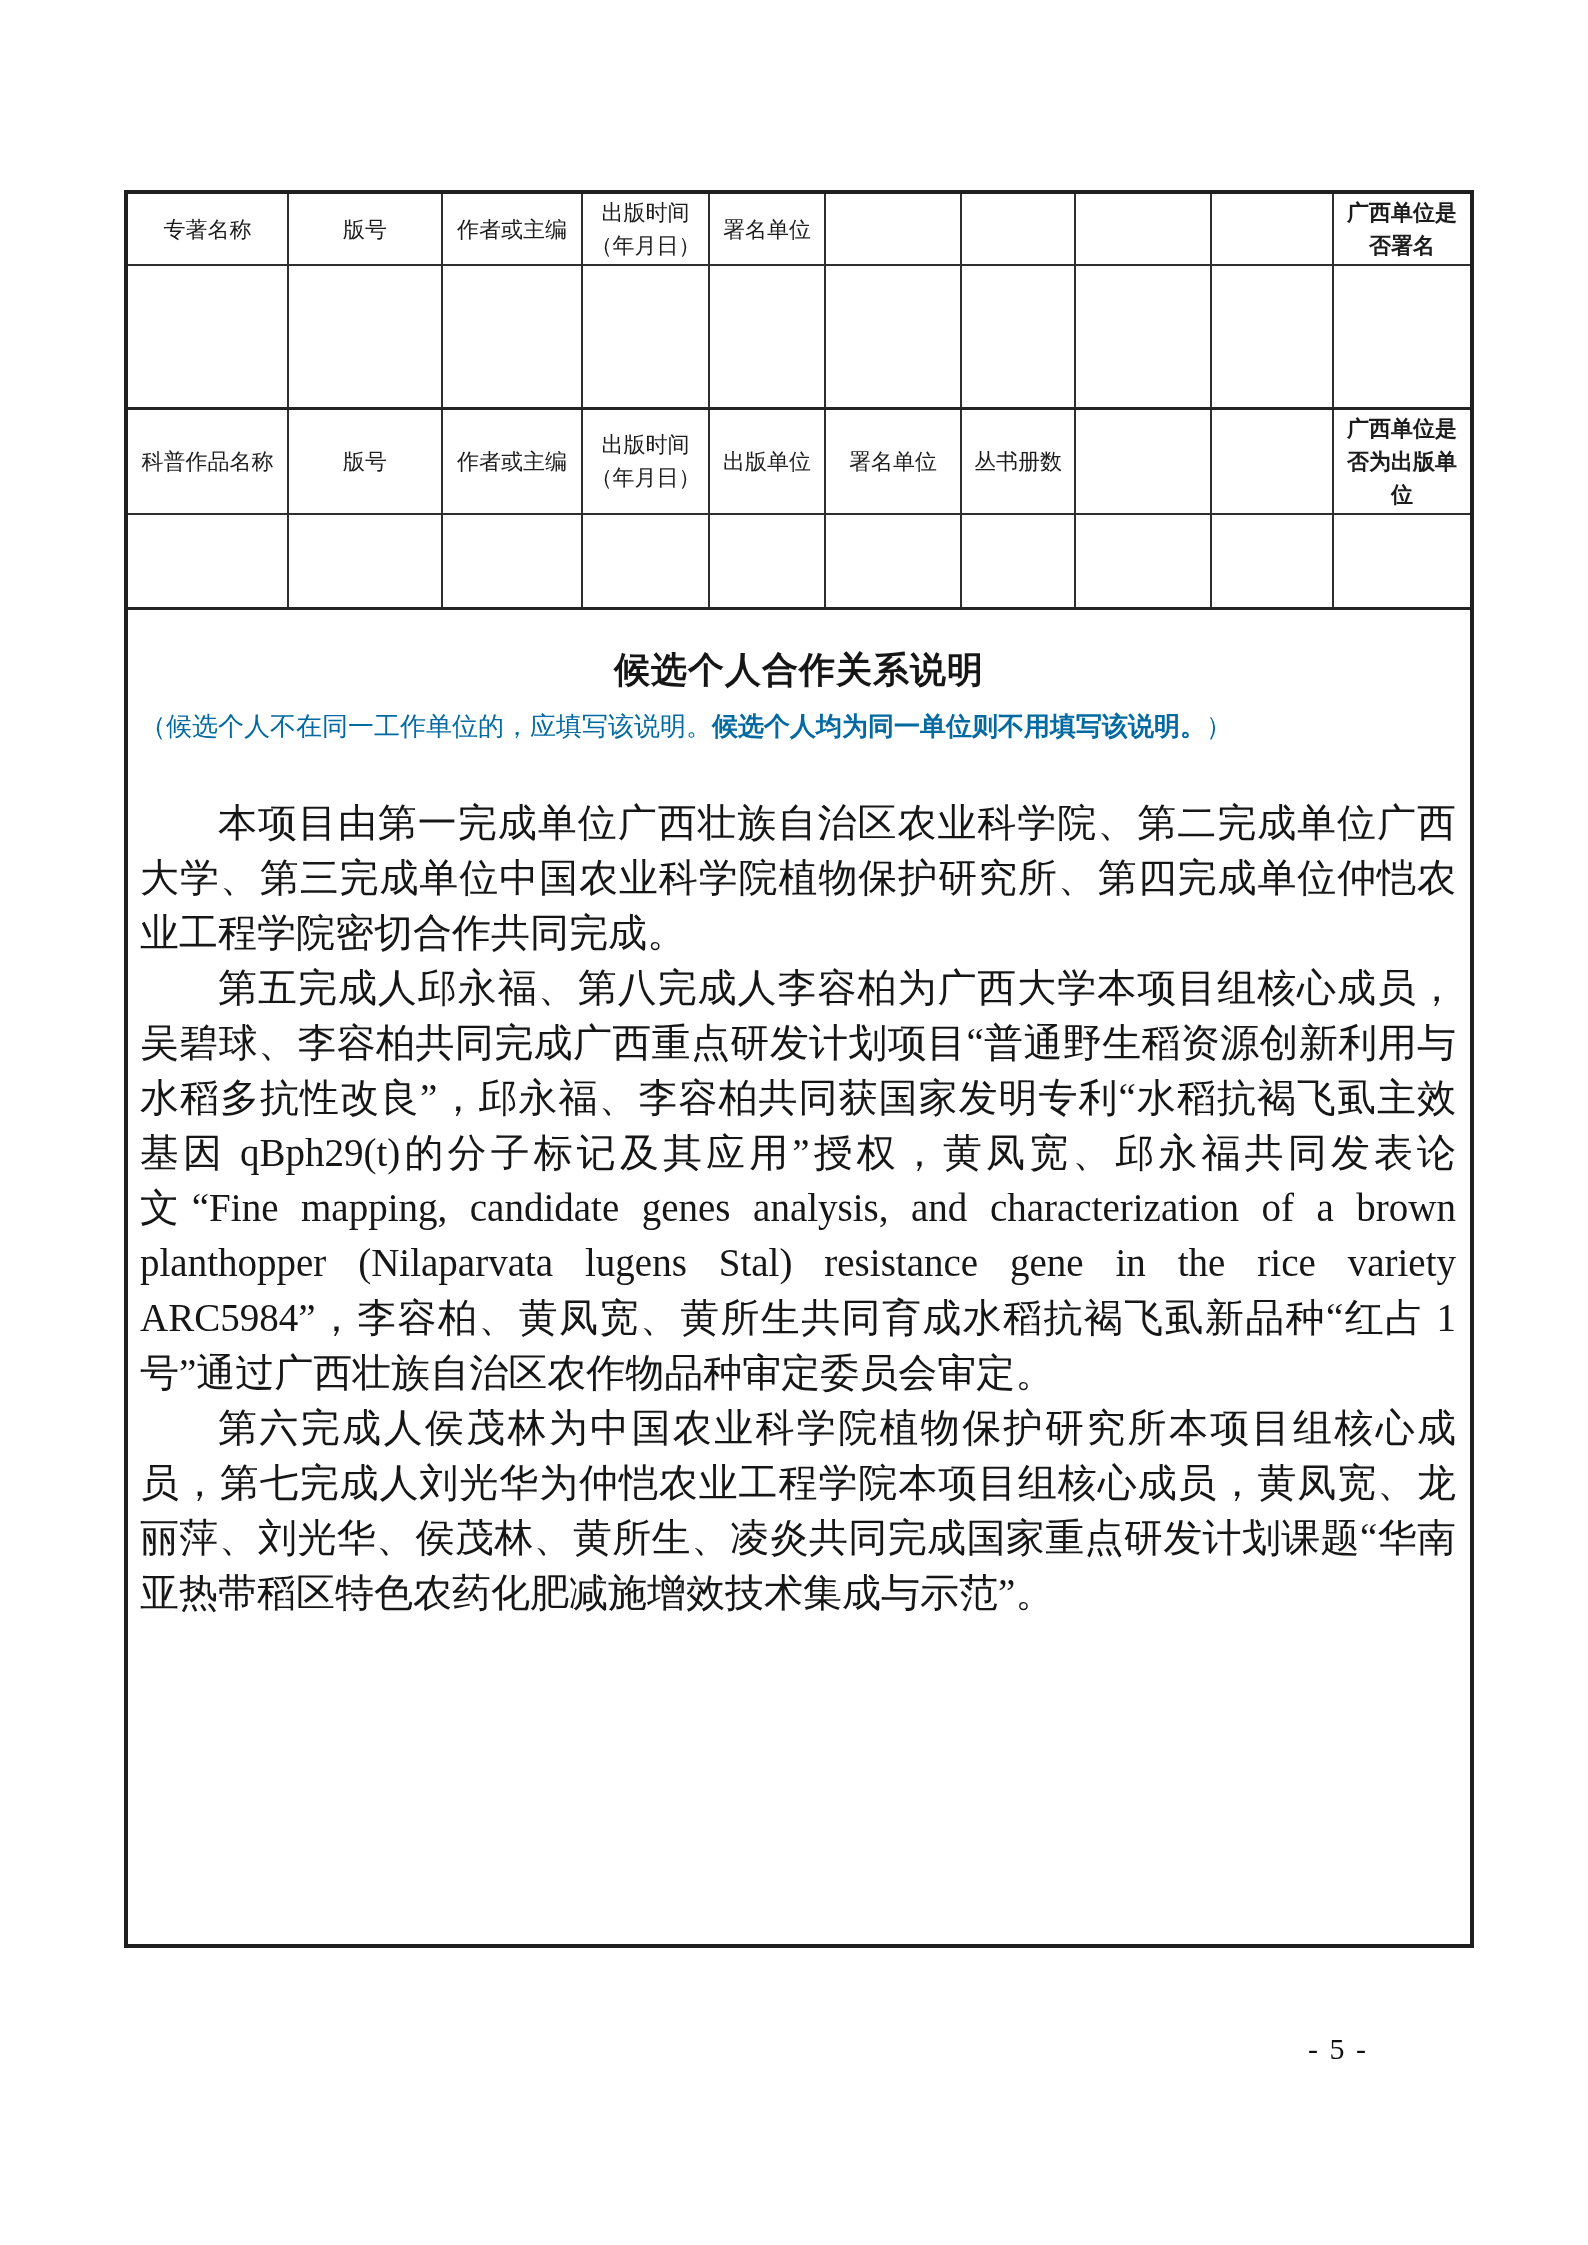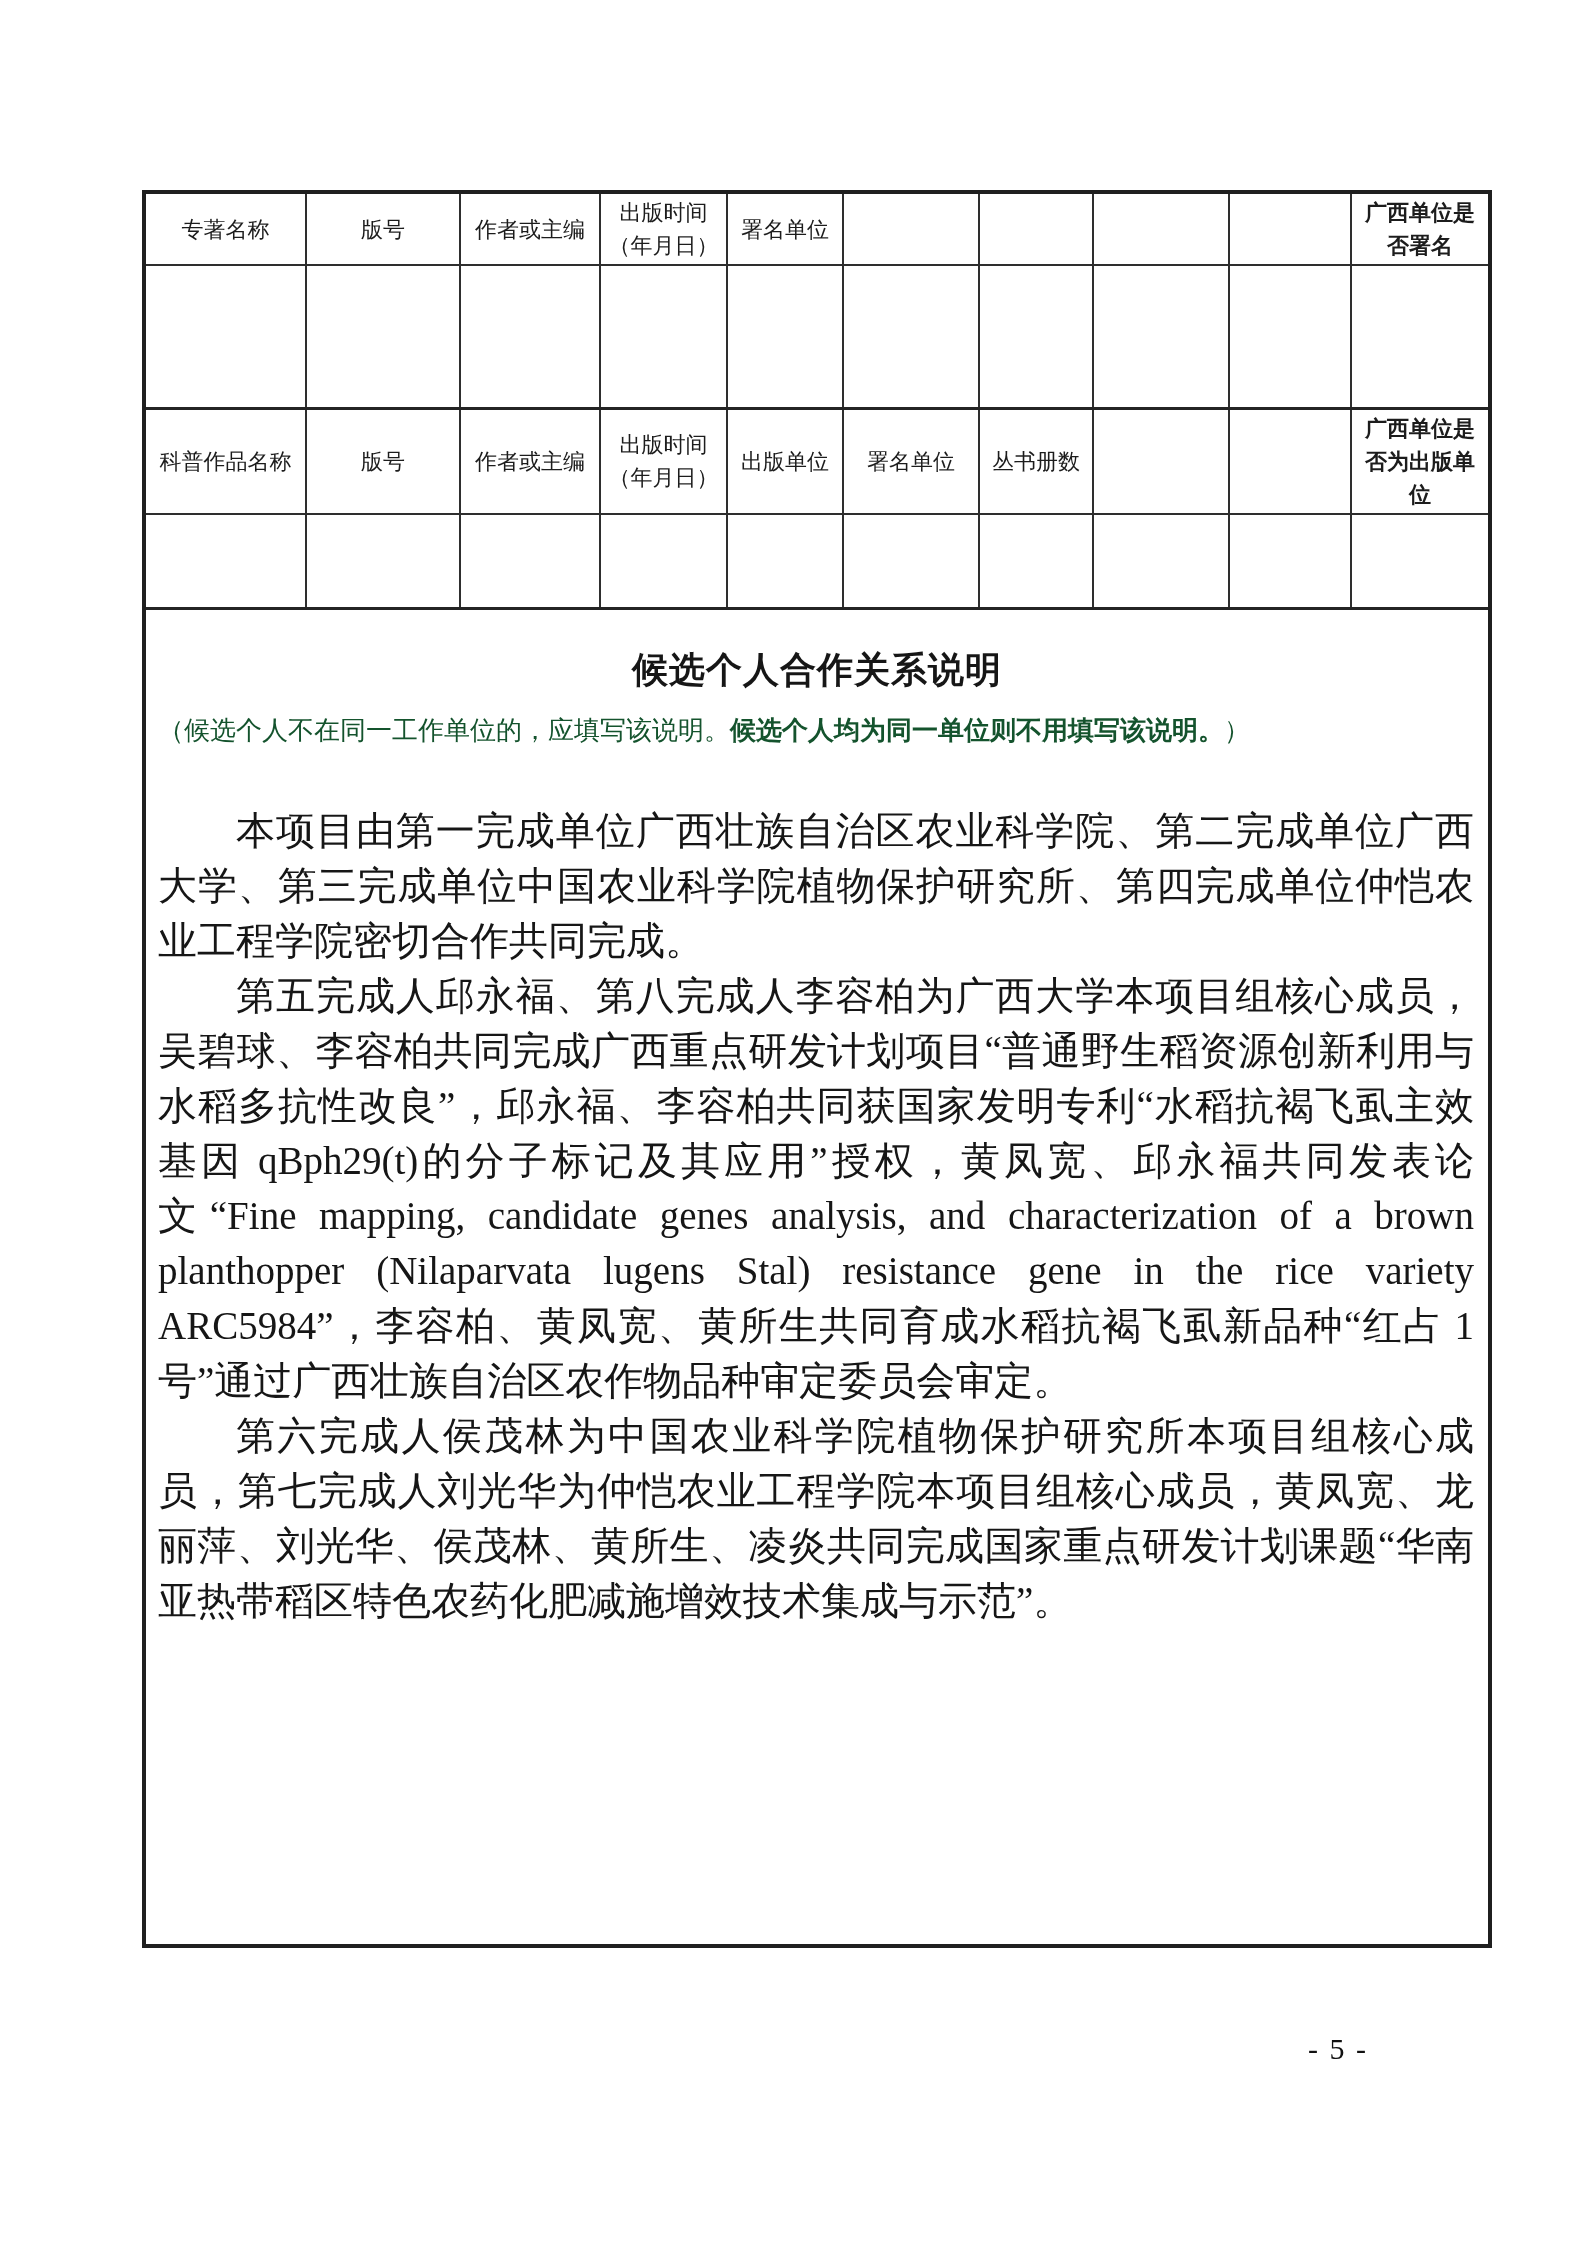--- a/index.html
+++ b/index.html
@@ -6,21 +6,21 @@
   .page {
     position:relative;
     width:1588px; height:2245px;
     background:#ffffff;
     font-family:"Liberation Serif","DejaVu Serif",serif;
     color:#1a1a1a;
     overflow:hidden;
   }
   .doc-box {
     position:absolute;
-    left:142px; top:190px;
+    left:124px; top:190px;
     width:1350px; height:1758px;
     border:4px solid #1f1f1f;
     box-sizing:border-box;
     display:flex; flex-direction:column;
     background:#fff;
   }
   table.pub-table {
     width:100%;
     border-collapse:collapse;
     table-layout:fixed;
@@ -55,22 +55,22 @@
     font-family:"Liberation Sans","DejaVu Sans",sans-serif;
     font-weight:bold;
     font-size:36px;
     line-height:48px;
     letter-spacing:1px;
     color:#161616;
   }
   .sec-note {
     margin:16px 12px 0 12px;
     font-size:26px;
-    line-height:40px;
-    color:#14532d;
+    line-height:32px;
+    color:#0369a1;
   }
   .sec-note .note-bold {
     font-family:"Liberation Sans","DejaVu Sans",sans-serif;
     font-weight:bold;
   }
   .sec-paragraphs {
     margin:52px 14px 0 12px;
   }
   .sec-paragraphs p {
     margin:0;

